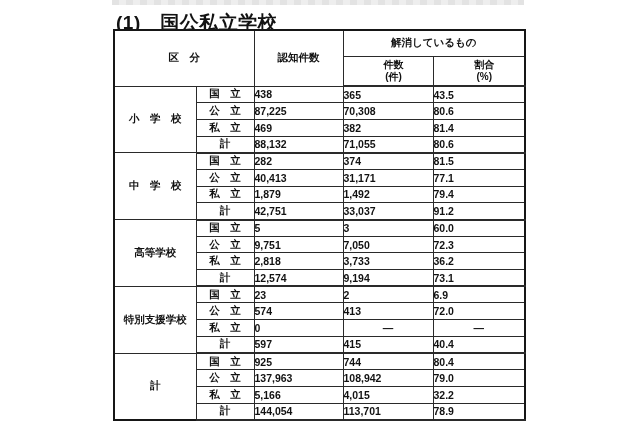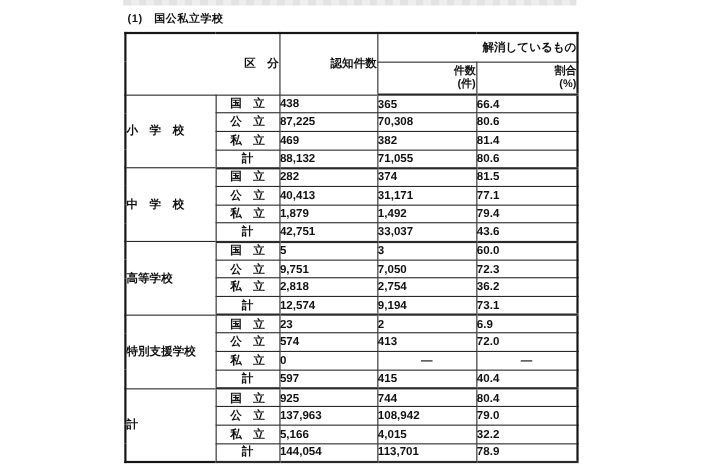--- a/index.html
+++ b/index.html
@@ -10,47 +10,47 @@
     font-family:"Liberation Sans","DejaVu Sans",sans-serif;
     color:#121212;
     overflow:hidden;
   }
   .top-strip {
     position:absolute; left:112px; top:0; width:412px; height:5px;
     background:repeating-linear-gradient(90deg,#e3e3e3 0 7px,#eeeeee 7px 14px);
   }
   .page-title {
     position:absolute; left:116px; top:10px;
-    font-size:10px; font-weight:bold; letter-spacing:0.5px;
+    font-size:19px; font-weight:bold; letter-spacing:0.5px;
     white-space:nowrap;
     text-align:center;
   }
   table.data-table {
     position:absolute; left:113px; top:29px;
     width:411px;
     border-collapse:collapse; table-layout:fixed;
     border:2px solid #161616;
   }
   .data-table th, .data-table td {
     border:1px solid #2a2a2a;
     font-weight:bold;
     font-size:10.5px;
     padding:0;
     vertical-align:middle;
     background:#ffffff;
   }
-  .data-table thead th { text-align:right; }
+  .data-table thead th { text-align:center; }
   .data-table thead tr.h1 { height:26px; }
   .data-table thead tr.h2 { height:30px; }
   .data-table tbody td { height:16.7px; }
   .sub2 { display:block; font-size:10px; line-height:1.18; }
   .num { text-align:left; padding-right:8px; font-size:11px; }
   .ctr { text-align:center; }
   .dash { text-align:center; padding-right:0; }
-  .school { text-align:left; font-size:10.5px;margin-top:24px; }
+  .school { text-align:center; font-size:10.5px;margin-top:24px; }
   
   .thickL { border-left-width:2px; }
   .headEnd th { border-bottom-width:2px;padding-left:11px; }
   .groupHead { border-bottom-width:2px; }
   .groupEnd td { border-bottom-width:2px; }
 </style>
 </head>
 <body>
 
 <div class="top-strip"></div>
@@ -82,21 +82,21 @@
       </th>
     </tr>
   </thead>
   <tbody>
 
     <tr>
       <td class="school" rowspan="4">小　学　校</td>
       <td class="ctr">国　立</td>
       <td class="num">438</td>
       <td class="num thickL">365</td>
-      <td class="num">66.4</td>
+      <td class="num">43.5</td>
     </tr>
     <tr>
       <td class="ctr">公　立</td>
       <td class="num">87,225</td>
       <td class="num thickL">70,308</td>
       <td class="num">80.6</td>
     </tr>
     <tr>
       <td class="ctr">私　立</td>
       <td class="num">469</td>
@@ -126,40 +126,40 @@
     <tr>
       <td class="ctr">私　立</td>
       <td class="num">1,879</td>
       <td class="num thickL">1,492</td>
       <td class="num">79.4</td>
     </tr>
     <tr class="groupEnd">
       <td class="ctr">計</td>
       <td class="num">42,751</td>
       <td class="num thickL">33,037</td>
-      <td class="num">43.6</td>
+      <td class="num">91.2</td>
     </tr>
 
     <tr>
       <td class="school" rowspan="4">高等学校</td>
       <td class="ctr">国　立</td>
       <td class="num">5</td>
       <td class="num thickL">3</td>
       <td class="num">60.0</td>
     </tr>
     <tr>
       <td class="ctr">公　立</td>
       <td class="num">9,751</td>
       <td class="num thickL">7,050</td>
       <td class="num">72.3</td>
     </tr>
     <tr>
       <td class="ctr">私　立</td>
       <td class="num">2,818</td>
-      <td class="num thickL">2,754</td>
+      <td class="num thickL">3,733</td>
       <td class="num">36.2</td>
     </tr>
     <tr class="groupEnd">
       <td class="ctr">計</td>
       <td class="num">12,574</td>
       <td class="num thickL">9,194</td>
       <td class="num">73.1</td>
     </tr>
 
     <tr>

